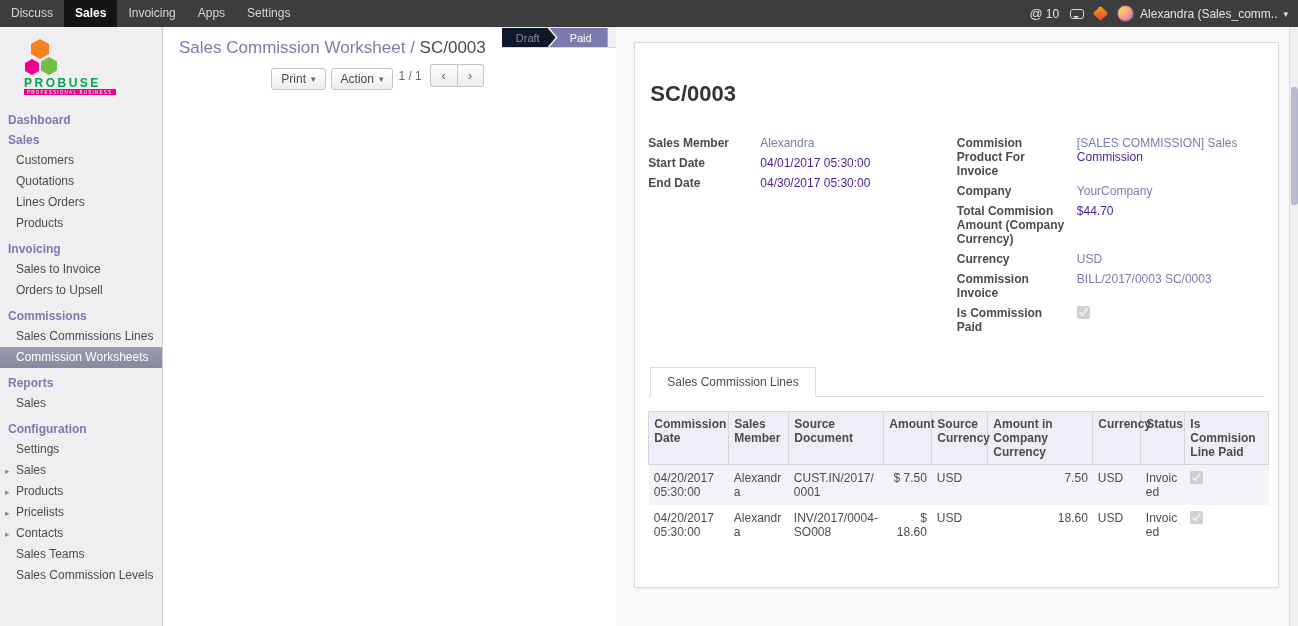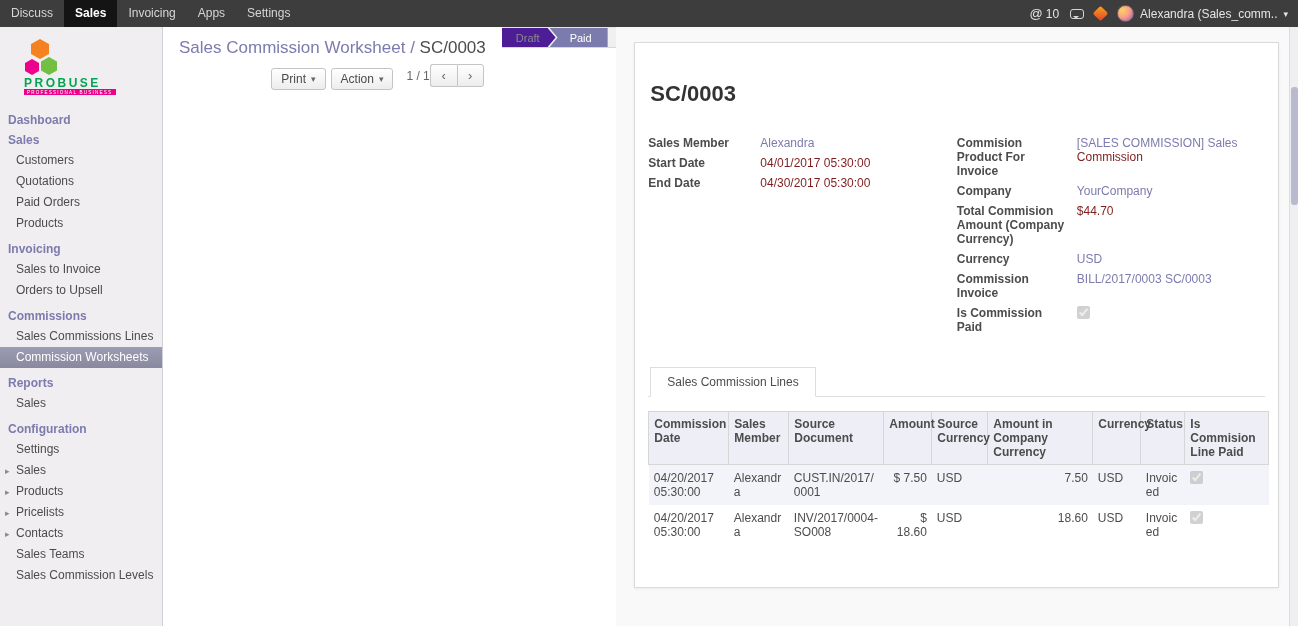--- a/index.html
+++ b/index.html
@@ -36,47 +36,47 @@
   
   .main { flex:1; display:flex; flex-direction:row; min-width:0; }
   .main-header { background:#fff; padding:9px 16px 0; }
   .breadcrumb { font-size:17px; line-height:24px; }
   .breadcrumb .bc-parent { color:#7c7bad; cursor:pointer; }
   .breadcrumb .bc-current { color:#4c4c4c; }
   .toolbar-row { position:relative; height:38px; display:flex; align-items:center; justify-content:center; }
   .action-buttons { display:flex; gap:5px; }
   .btn { background:linear-gradient(#ffffff,#ededed); border:1px solid #c4c4c4; border-radius:3px; padding:3px 9px; font-size:12px; color:#4c4c4c; cursor:pointer; font-family:inherit; display:flex; align-items:center; gap:5px; }
   .btn .caret { color:#666; }
-  .pager { position:absolute; right:2px; top:4px; display:flex; align-items:center; }
+  .pager { position:absolute; right:2px; top:4px; display:flex; align-items:center; gap:8px; }
   .pager-text { color:#666; }
   .pager-btns { display:flex; }
   .pager-btn { width:27px; height:23px; border:1px solid #c4c4c4; background:linear-gradient(#ffffff,#ededed); color:#666; font-size:13px; display:flex; align-items:center; justify-content:center; cursor:pointer; }
   .pager-btn:first-child { border-radius:3px 0 0 3px; border-right:none; }
   .pager-btn:last-child { border-radius:0 3px 3px 0; }
 
   
   .statusbar { height:21px; background:#f0f0f0; border-top:1px solid #e4e4e4; border-bottom:1px solid #d8d8d8; display:flex; justify-content:flex-end; padding-right:8px; }
-  .status-step { line-height:21px; font-size:11px; padding:0 16px 0 20px; color:#8a8a8a; background:#4c1d95; clip-path:polygon(0 0, calc(100% - 8px) 0, 100% 50%, calc(100% - 8px) 100%, 0 100%, 8px 50%); cursor:pointer; }
+  .status-step { line-height:21px; font-size:11px; padding:0 16px 0 20px; color:#8a8a8a; background:#0f172a; clip-path:polygon(0 0, calc(100% - 8px) 0, 100% 50%, calc(100% - 8px) 100%, 0 100%, 8px 50%); cursor:pointer; }
   .status-step.first { clip-path:polygon(0 0, calc(100% - 8px) 0, 100% 50%, calc(100% - 8px) 100%, 0 100%); padding-left:14px; }
   .status-step.active { background:#7c7bad; color:#fff; margin-left:-6px; clip-path:polygon(0 0, 100% 0, 100% 100%, 0 100%, 8px 50%); }
 
   
   .content { flex:1; background:#f9f9f9; overflow:hidden; }
   .sheet { width:645px; min-height:488px; margin:15px auto 0; background:#fff; border:1px solid #dadada; box-shadow:0 1px 3px rgba(0,0,0,.06); padding:30px 13px 42px; }
   .sheet-title { font-size:22px; font-weight:bold; color:#333; margin:8px 0 26px 2px; }
 
   .field-groups { display:flex; }
   .field-col { width:50%; }
   table.fields { border-collapse:collapse; width:100%; }
   table.fields td { vertical-align:top; padding:3px 0; font-size:12px; }
   td.lbl { font-weight:bold; color:#4c4c4c; padding-right:10px !important; }
   .fields-left td.lbl { width:112px; }
   .fields-right td.lbl { width:120px; }
   .link { color:#7c7bad; cursor:pointer; text-decoration:none; }
-  .val { color:#7f1d1d; }
+  .val { color:#4c1d95; }
   input[type="checkbox"] { width:13px; height:13px; }
 
   
   .tabs { margin-top:30px; border-bottom:1px solid #dddddd; padding-left:2px; }
   .tab { display:inline-block; background:#fff; border:1px solid #dddddd; border-bottom:1px solid #fff; padding:7px 16px; margin-bottom:-1px; color:#4c4c4c; cursor:pointer; }
 
   
   table.lines { width:100%; border-collapse:collapse; margin-top:14px; table-layout:fixed; font-size:12px; }
   table.lines thead th { background:#eeeef6; border:1px solid #d6d6d6; font-weight:bold; color:#4c4c4c; text-align:left; padding:5px 5px; vertical-align:top; line-height:14px; cursor:pointer; }
   table.lines tbody td { padding:6px 5px; vertical-align:top; line-height:14px; word-wrap:break-word; }
@@ -125,21 +125,21 @@
         <rect x="2" y="52" width="92" height="6" fill="#ec008c"></rect>
         <text x="5" y="57" font-size="4.6" fill="#ffffff" letter-spacing="1.2">PROFESSIONAL BUSINESS</text>
       </svg>
     </div>
 
     <div class="side-section-title">Dashboard</div>
 
     <div class="side-section-title">Sales</div>
     <div class="side-item"><span>Customers</span></div>
     <div class="side-item"><span>Quotations</span></div>
-    <div class="side-item"><span>Paid Orders</span></div>
+    <div class="side-item"><span>Lines Orders</span></div>
     <div class="side-item"><span>Products</span></div>
 
     <div class="side-gap"></div>
     <div class="side-section-title">Invoicing</div>
     <div class="side-item"><span>Sales to Invoice</span></div>
     <div class="side-item"><span>Orders to Upsell</span></div>
 
     <div class="side-gap"></div>
     <div class="side-section-title">Commissions</div>
     <div class="side-item"><span>Sales Commissions Lines</span></div>

